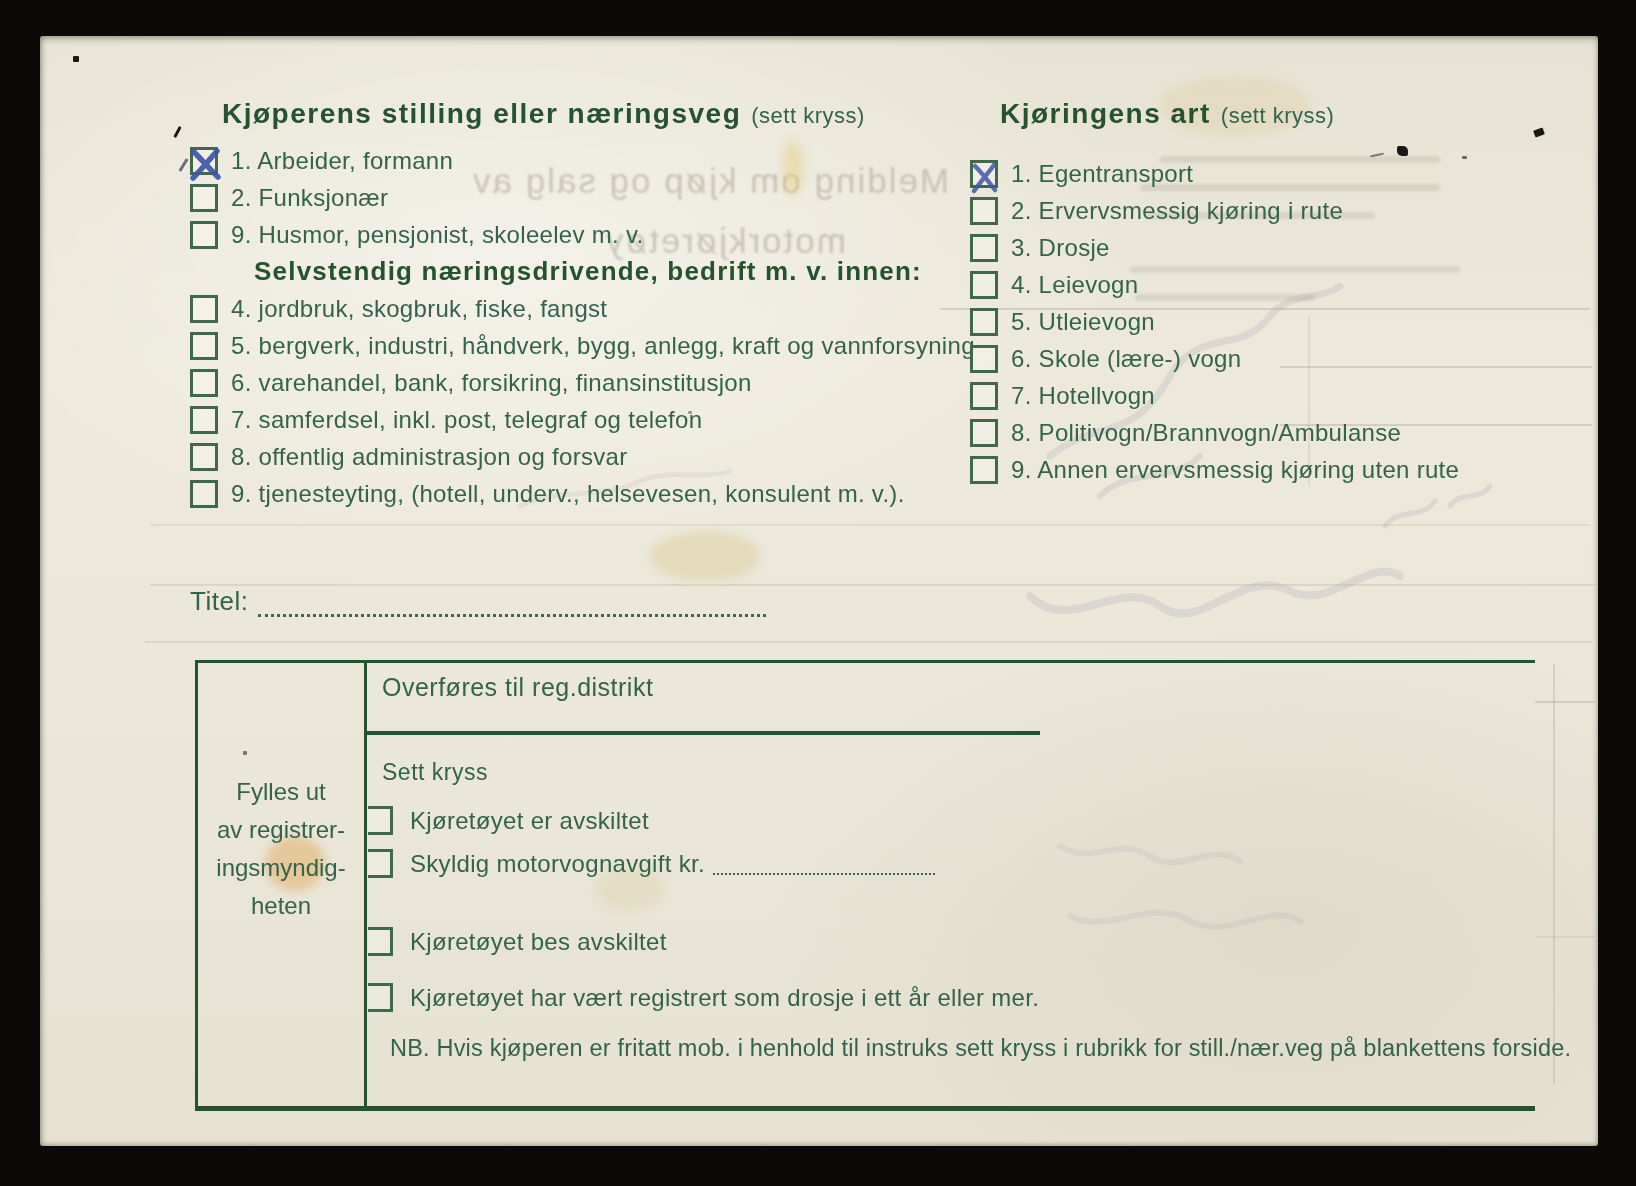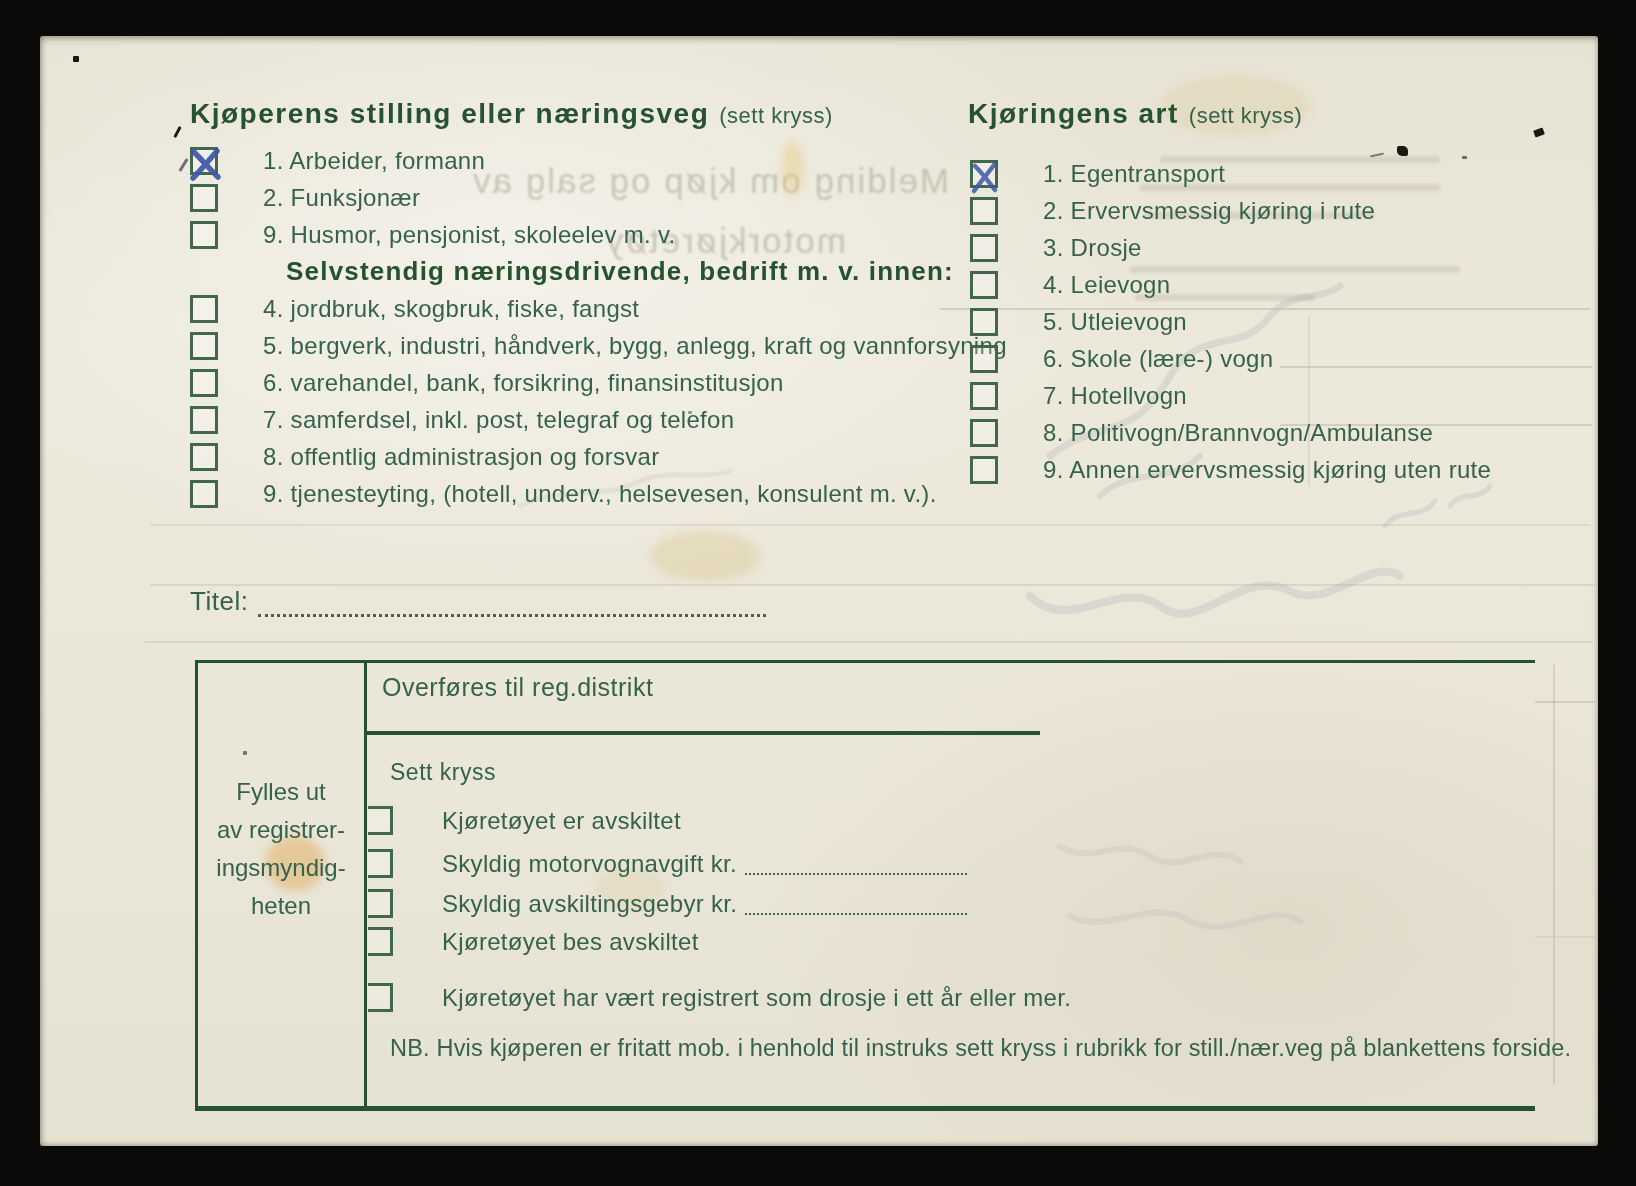--- a/index.html
+++ b/index.html
@@ -29,50 +29,50 @@
   .mirrored{transform:scaleX(-1);filter:blur(1.2px);opacity:.55;}
   .bleed-title1{left:430px;top:125px;width:480px;text-align:center;font-size:35px;letter-spacing:2px;}
   .bleed-title2{left:555px;top:185px;width:260px;text-align:center;font-size:35px;letter-spacing:2px;}
   .bleedbar{position:absolute;background:#aaa695;opacity:.28;filter:blur(1.5px);height:7px;border-radius:3px;}
   .bleedline{position:absolute;background:#b4b0a0;opacity:.45;height:2px;}
   .bleedvline{position:absolute;background:#b4b0a0;opacity:.4;width:2px;}
   .stain{position:absolute;border-radius:50%;filter:blur(4px);}
   .speck{position:absolute;background:#191813;border-radius:1px;}
   .hwsvg{position:absolute;left:0;top:0;pointer-events:none;}
   
-  .section-head{position:absolute;white-space:nowrap;}
+  .section-head{position:absolute;white-space:nowrap;margin-left:32px;}
   .section-title{font-weight:bold;font-size:28px;letter-spacing:1.5px;color:var(--green-dark);}
   .section-hint{font-size:22px;letter-spacing:.5px;color:var(--green);margin-left:10px;}
   
   .rows{position:absolute;}
   .row{height:37px;display:flex;align-items:center;white-space:nowrap;}
   .cb{
     position:relative;flex:0 0 auto;width:22px;height:22px;margin-right:13px;
     border:3px solid var(--line-green);background:rgba(255,255,255,.25);
   }
   .cb .xmark{position:absolute;left:-7px;top:-6px;}
-  .row-label{font-size:24px;letter-spacing:.3px;color:var(--green);margin-left:32px;}
+  .row-label{font-size:24px;letter-spacing:.3px;color:var(--green);}
   .row.subheading{padding-left:64px;}
   .row.subheading .row-label{font-weight:bold;font-size:26px;letter-spacing:1.2px;color:var(--green-dark);}
   
   .titel-row{position:absolute;left:190px;top:586px;display:flex;align-items:flex-end;}
   .titel-label{font-size:26px;color:var(--green);letter-spacing:.5px;}
   .dotline{border-bottom:3px dotted #40664b;display:inline-block;height:24px;}
   .titel-dots{width:508px;margin-left:10px;}
   
   .regbox{
     position:absolute;left:195px;top:660px;width:1337px;height:443px;
     border-left:3px solid var(--green-dark);
     border-top:3px solid var(--green-dark);
     border-bottom:5px solid var(--green-dark);
   }
   .regbox .vdivider{position:absolute;left:166px;top:0;bottom:0;width:3px;background:var(--green-dark);}
   .regbox .hdivider{position:absolute;left:166px;top:68px;width:676px;height:4px;background:var(--green-dark);}
   .regbox-header{position:absolute;left:184px;top:10px;font-size:25px;letter-spacing:.5px;color:var(--green);}
-  .settkryss{position:absolute;left:184px;top:96px;font-size:23px;letter-spacing:.5px;color:var(--green);margin-left:8px;}
+  .settkryss{position:absolute;left:184px;top:96px;font-size:23px;letter-spacing:.5px;color:var(--green);}
   .side-label{position:absolute;left:0;top:110px;width:166px;text-align:center;font-size:24px;line-height:38px;color:var(--green);}
   .regrow{position:absolute;left:170px;display:flex;align-items:center;white-space:nowrap;}
   .cb2{flex:0 0 auto;width:22px;height:23px;margin-right:17px;border:3px solid var(--line-green);border-left:none;background:rgba(255,255,255,.2);}
   .amount-dots{width:222px;margin-left:8px;height:20px;border-bottom-width:2.5px;}
   .nb-note{position:absolute;left:192px;top:372px;font-size:23.5px;letter-spacing:.2px;color:var(--green);white-space:nowrap;}
   .penmark{position:absolute;background:#4a4f66;}
 </style>
 </head>
 <body>
 
@@ -251,25 +251,20 @@
 
     <div class="regrow" style="top:143px;">
       <span class="cb2"></span>
       <span class="row-label">Kjøretøyet er avskiltet</span>
     </div>
     <div class="regrow" style="top:186px;">
       <span class="cb2"></span>
       <span class="row-label">Skyldig motorvognavgift kr.</span>
       <span class="dotline amount-dots"></span>
     </div>
-    <div class="regrow" style="top:226px;">
-      <span class="cb2"></span>
-      <span class="row-label">Skyldig avskiltingsgebyr kr.</span>
-      <span class="dotline amount-dots"></span>
-    </div>
     <div class="regrow" style="top:320px;">
       <span class="cb2"></span>
       <span class="row-label">Kjøretøyet har vært registrert som drosje i ett år eller mer.</span>
     </div>
     <div class="regrow" style="top:264px;">
       <span class="cb2"></span>
       <span class="row-label">Kjøretøyet bes avskiltet</span>
     </div>
 
     <div class="nb-note">NB. Hvis kjøperen er fritatt mob. i henhold til instruks sett kryss i rubrikk for still./nær.veg på blankettens forside.</div>

